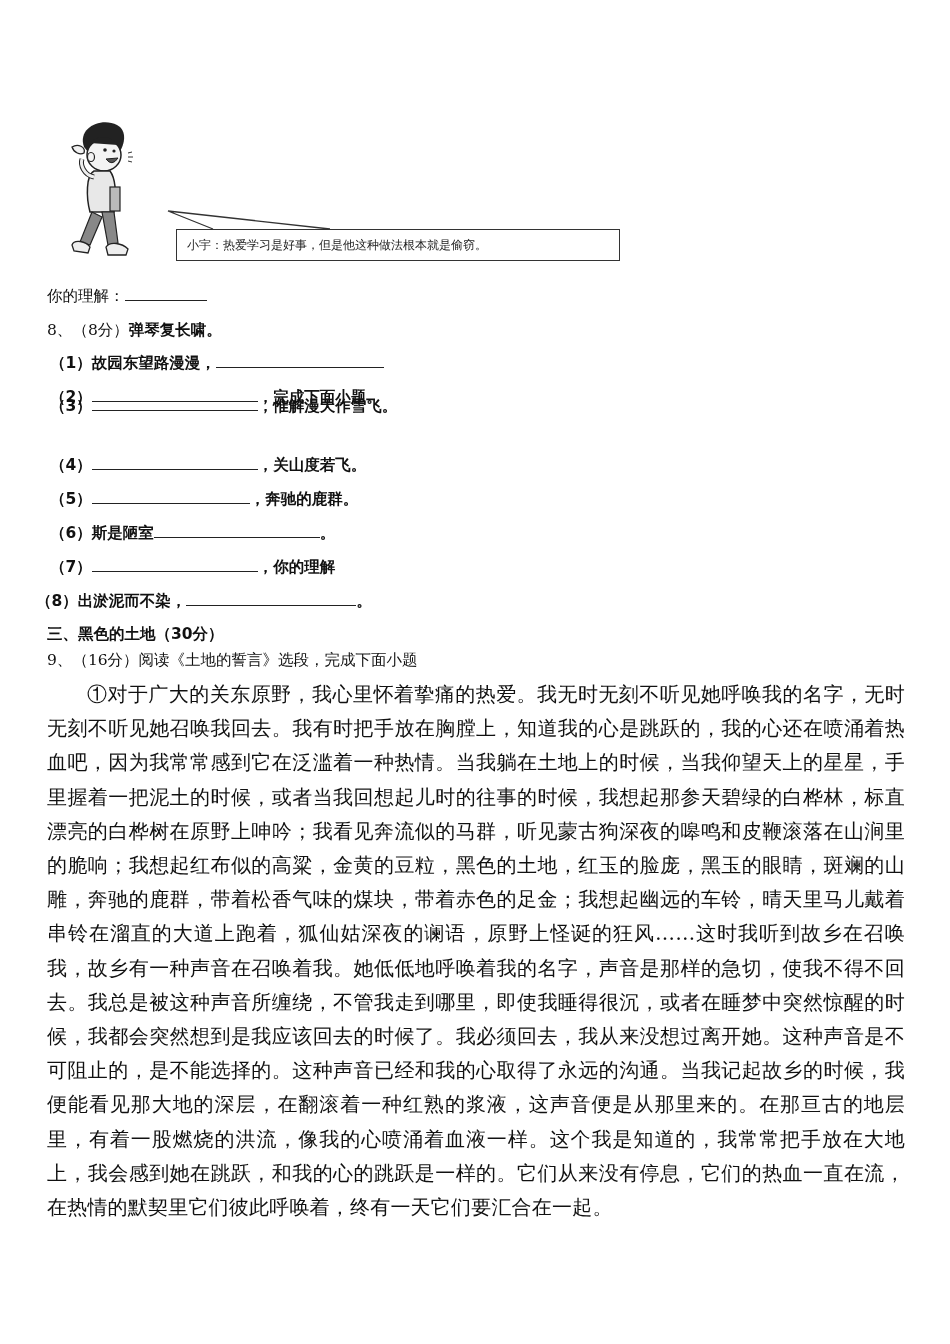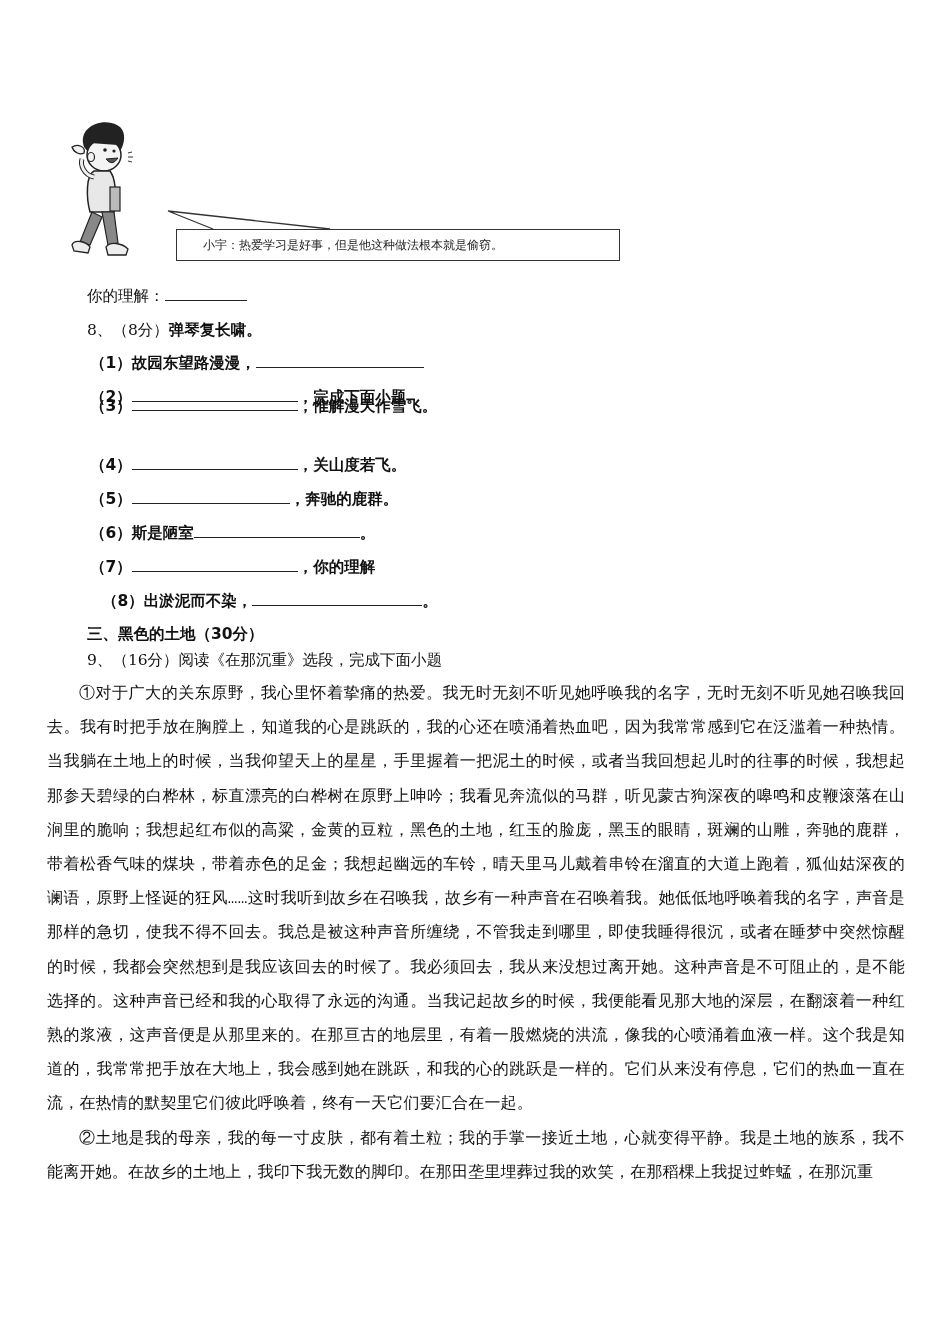--- a/index.html
+++ b/index.html
@@ -2,26 +2,26 @@
 <html><head>
 <meta charset="utf-8">
 <style>
   html, body { margin: 0; padding: 0; background: #ffffff; }
   body { width: 950px; height: 1344px; position: relative; overflow: hidden;
          font-family: "DejaVu Serif", "Liberation Serif", serif; color: #111; }
   .abs { position: absolute; }
   .illus { left: 62px; top: 117px; width: 100px; height: 145px; }
   .speech-pointer { left: 0; top: 0; width: 950px; height: 300px; pointer-events: none; }
   .speech-box { left: 176px; top: 229px; width: 444px; height: 32px; border: 1.3px solid #333;
-                box-sizing: border-box; font-size: 12px; line-height: 30px; padding-left: 26px; color: #222; }
-  .line { font-size: 15.5px; white-space: nowrap; margin-left: 40px; }
+                box-sizing: border-box; font-size: 12px; line-height: 30px; padding-left: 10px; color: #222; }
+  .line { font-size: 15.5px; white-space: nowrap; }
   .bold { font-weight: bold; font-family: "DejaVu Sans", "Liberation Sans", sans-serif; }
   .blank { display: inline-block; border-bottom: 1.3px solid #222; height: 14px; vertical-align: baseline; }
-  .para { left: 47px; width: 858px; font-size: 16px; line-height: 34.2px; letter-spacing: 0.2px;
-          text-align: justify; font-family: Liberation Mono, monospace; }
+  .para { left: 47px; width: 858px; font-size: 20px; line-height: 34.2px; letter-spacing: 0.2px;
+          text-align: justify; }
   .para p { margin: 0; text-indent: 2em; }
 </style>
 </head>
 <body>
 
 <svg class="abs illus" viewBox="0 0 100 145">
 
   <path d="M22 30 C15 10 40 0 55 8 C66 14 62 28 58 34 L30 40 Z" fill="#222"></path>
 
   <ellipse cx="42" cy="38" rx="17" ry="16" fill="#f4f4f4" stroke="#222" stroke-width="1.5"></ellipse>
@@ -83,26 +83,25 @@
 </div>
 
 <div class="abs line bold" style="left:50px; top:523px;text-align:center;">
   <span>（6）</span><span>斯是陋室</span><span class="blank" style="width:166px;"></span><span>。</span>
 </div>
 
 <div class="abs line bold" style="left:50px; top:557px;">
   <span>（7）</span><span class="blank" style="width:166px;"></span><span>，你的理解</span>
 </div>
 
-<div class="abs line bold" style="left:62px; top:591px;">
+<div class="abs line bold" style="left:36px; top:591px;">
   <span>（8）</span><span>出淤泥而不染，</span><span class="blank" style="width:170px;"></span><span>。</span>
 </div>
 
 <div class="abs line bold" style="left:47px; top:624px;">三、黑色的土地（30分）</div>
 
 <div class="abs line" style="left:47px; top:650px;">
-  <span>9、</span><span>（16分）阅读《在那沉重》选段，完成下面小题</span>
+  <span>9、</span><span>（16分）阅读《土地的誓言》选段，完成下面小题</span>
 </div>
 
 <div class="abs para" style="top:677px;">
   <p>①对于广大的关东原野，我心里怀着挚痛的热爱。我无时无刻不听见她呼唤我的名字，无时无刻不听见她召唤我回去。我有时把手放在胸膛上，知道我的心是跳跃的，我的心还在喷涌着热血吧，因为我常常感到它在泛滥着一种热情。当我躺在土地上的时候，当我仰望天上的星星，手里握着一把泥土的时候，或者当我回想起儿时的往事的时候，我想起那参天碧绿的白桦林，标直漂亮的白桦树在原野上呻吟；我看见奔流似的马群，听见蒙古狗深夜的嗥鸣和皮鞭滚落在山涧里的脆响；我想起红布似的高粱，金黄的豆粒，黑色的土地，红玉的脸庞，黑玉的眼睛，斑斓的山雕，奔驰的鹿群，带着松香气味的煤块，带着赤色的足金；我想起幽远的车铃，晴天里马儿戴着串铃在溜直的大道上跑着，狐仙姑深夜的谰语，原野上怪诞的狂风……这时我听到故乡在召唤我，故乡有一种声音在召唤着我。她低低地呼唤着我的名字，声音是那样的急切，使我不得不回去。我总是被这种声音所缠绕，不管我走到哪里，即使我睡得很沉，或者在睡梦中突然惊醒的时候，我都会突然想到是我应该回去的时候了。我必须回去，我从来没想过离开她。这种声音是不可阻止的，是不能选择的。这种声音已经和我的心取得了永远的沟通。当我记起故乡的时候，我便能看见那大地的深层，在翻滚着一种红熟的浆液，这声音便是从那里来的。在那亘古的地层里，有着一股燃烧的洪流，像我的心喷涌着血液一样。这个我是知道的，我常常把手放在大地上，我会感到她在跳跃，和我的心的跳跃是一样的。它们从来没有停息，它们的热血一直在流，在热情的默契里它们彼此呼唤着，终有一天它们要汇合在一起。</p>
-  <p>②土地是我的母亲，我的每一寸皮肤，都有着土粒；我的手掌一接近土地，心就变得平静。我是土地的族系，我不能离开她。在故乡的土地上，我印下我无数的脚印。在那田垄里埋葬过我的欢笑，在那稻棵上我捉过蚱蜢，在那沉重</p>
 </div>
 
 </body></html>

